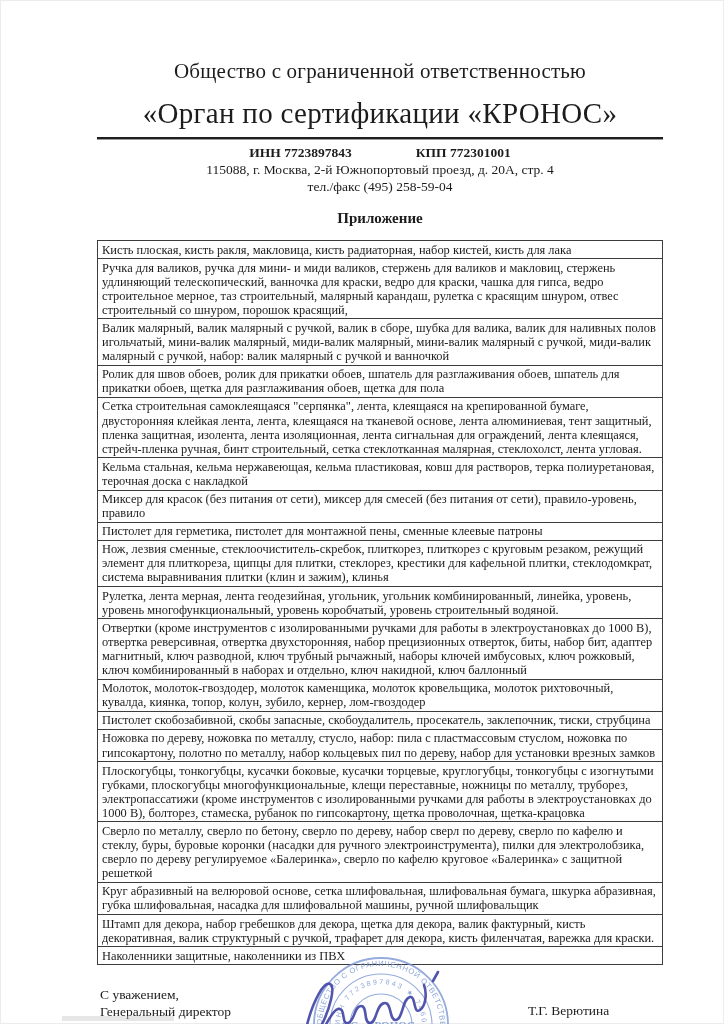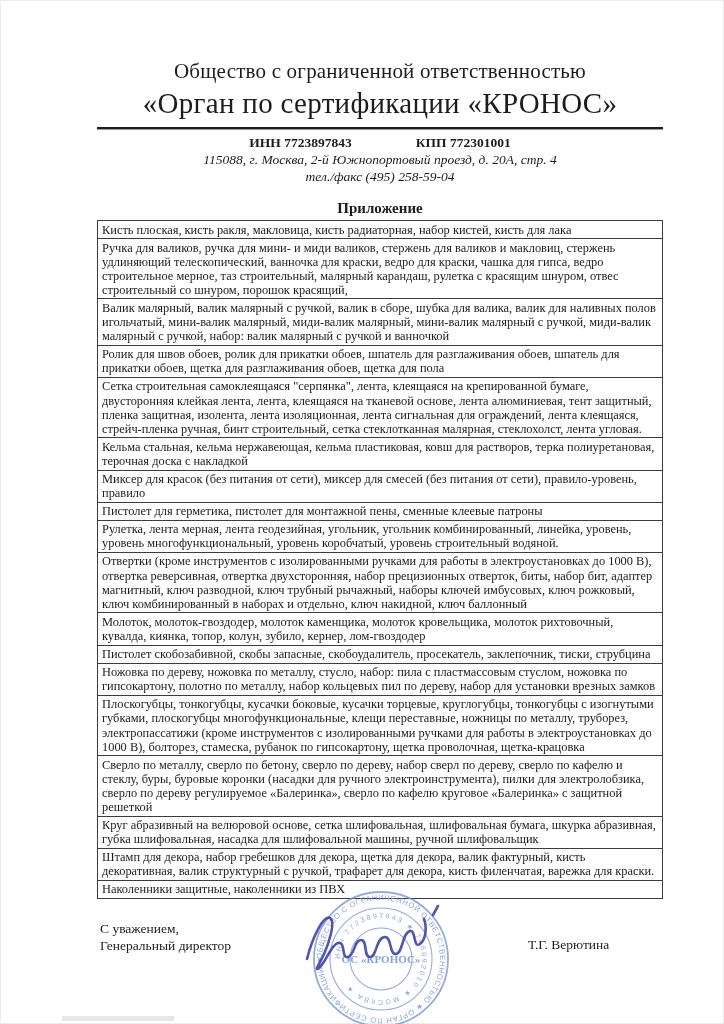--- a/index.html
+++ b/index.html
@@ -9,27 +9,27 @@
     width:724px;height:1024px;
     background:#fff;
     overflow:hidden;
     font-family:"Liberation Serif","DejaVu Serif",serif;
     color:#1c1c1c;
     box-shadow:inset 0 0 0 1px #ececec;
   }
   .content{position:absolute;left:97px;top:58px;width:566px;}
   .hdr{text-align:center;}
   .hdr-org-type{font-size:21px;line-height:26px;letter-spacing:.2px;}
-  .hdr-org-name{font-size:29px;line-height:34px;margin-top:2px;letter-spacing:.3px;}
+  .hdr-org-name{font-size:29px;line-height:34px;margin-top:12px;letter-spacing:.3px;}
   .hdr-rule{height:0;border-top:2.5px solid #1f1f1f;border-bottom:1px solid #9a9a9a;margin:7px 0 5px 0;}
   .hdr-codes{font-size:13.5px;line-height:16px;display:flex;justify-content:center;gap:64px;font-weight:bold;}
-  .hdr-line{font-size:13.5px;line-height:16px;margin-top:1px;font-style:italic;}
+  .hdr-line{font-size:13.5px;line-height:16px;margin-top:1px;}
   .hdr-appendix{font-size:15px;font-weight:bold;margin-top:14px;line-height:18px;}
 
-  .ptable{border:1px solid #3c3c3c;margin-top:3px;}
+  .ptable{border:1px solid #3c3c3c;margin-top:13px;}
   .trow{
     font-size:12.4px;line-height:14.1px;
     padding:1.5px 6px 1.5px 4px;
     border-bottom:1px solid #3c3c3c;
     text-align:left;
   }
   .trow:last-child{border-bottom:none;}
 
   .footer{position:relative;height:150px;}
   .sign-block{position:absolute;left:3px;top:22px;font-size:13.5px;line-height:16.5px;}
@@ -61,20 +61,21 @@
 
     <div class="ptable">
       <div class="trow">Кисть плоская, кисть ракля, макловица, кисть радиаторная, набор кистей, кисть для лака</div>
       <div class="trow">Ручка для валиков, ручка для мини- и миди валиков, стержень для валиков и макловиц, стержень удлиняющий телескопический, ванночка для краски, ведро для краски, чашка для гипса, ведро строительное мерное, таз строительный, малярный карандаш, рулетка с красящим шнуром, отвес строительный со шнуром, порошок красящий,</div>
       <div class="trow">Валик малярный, валик малярный с ручкой, валик в сборе, шубка для валика, валик для наливных полов игольчатый, мини-валик малярный, миди-валик малярный, мини-валик малярный с ручкой, миди-валик малярный с ручкой, набор: валик малярный с ручкой и ванночкой</div>
       <div class="trow">Ролик для швов обоев, ролик для прикатки обоев, шпатель для разглаживания обоев, шпатель для прикатки обоев, щетка для разглаживания обоев, щетка для пола</div>
       <div class="trow">Сетка строительная самоклеящаяся "серпянка", лента, клеящаяся на крепированной бумаге, двусторонняя клейкая лента, лента, клеящаяся на тканевой основе, лента алюминиевая, тент защитный, пленка защитная, изолента, лента изоляционная, лента сигнальная для ограждений, лента клеящаяся, стрейч-пленка ручная, бинт строительный, сетка стеклотканная малярная, стеклохолст, лента угловая.</div>
       <div class="trow">Кельма стальная, кельма нержавеющая, кельма пластиковая, ковш для растворов, терка полиуретановая, терочная доска с накладкой</div>
       <div class="trow">Миксер для красок (без питания от сети), миксер для смесей (без питания от сети), правило-уровень, правило</div>
       <div class="trow">Пистолет для герметика, пистолет для монтажной пены, сменные клеевые патроны</div>
+      <div class="trow">Нож, лезвия сменные, стеклоочиститель-скребок, плиткорез, плиткорез с круговым резаком, режущий элемент для плиткореза, щипцы для плитки, стеклорез, крестики для кафельной плитки, стеклодомкрат, система выравнивания плитки (клин и зажим), клинья</div>
       <div class="trow">Рулетка, лента мерная, лента геодезийная, угольник, угольник комбинированный, линейка, уровень, уровень многофункциональный, уровень коробчатый, уровень строительный водяной.</div>
       <div class="trow">Отвертки (кроме инструментов с изолированными ручками для работы в электроустановках до 1000 В), отвертка реверсивная, отвертка двухсторонняя, набор прецизионных отверток, биты, набор бит, адаптер магнитный, ключ разводной, ключ трубный рычажный, наборы ключей имбусовых, ключ рожковый, ключ комбинированный в наборах и отдельно, ключ накидной, ключ баллонный</div>
       <div class="trow">Молоток, молоток-гвоздодер, молоток каменщика, молоток кровельщика, молоток рихтовочный, кувалда, киянка, топор, колун, зубило, кернер, лом-гвоздодер</div>
       <div class="trow">Пистолет скобозабивной, скобы запасные, скобоудалитель, просекатель, заклепочник, тиски, струбцина</div>
       <div class="trow">Ножовка по дереву, ножовка по металлу, стусло, набор: пила с пластмассовым стуслом, ножовка по гипсокартону, полотно по металлу, набор кольцевых пил по дереву, набор для установки врезных замков</div>
       <div class="trow">Плоскогубцы, тонкогубцы, кусачки боковые, кусачки торцевые, круглогубцы, тонкогубцы с изогнутыми губками, плоскогубцы многофункциональные, клещи переставные, ножницы по металлу, труборез, электропассатижи (кроме инструментов с изолированными ручками для работы в электроустановках до 1000 В), болторез, стамеска, рубанок по гипсокартону, щетка проволочная, щетка-крацовка</div>
       <div class="trow">Сверло по металлу, сверло по бетону, сверло по дереву, набор сверл по дереву, сверло по кафелю и стеклу, буры, буровые коронки (насадки для ручного электроинструмента), пилки для электролобзика, сверло по дереву регулируемое «Балеринка», сверло по кафелю круговое «Балеринка» с защитной решеткой</div>
       <div class="trow">Круг абразивный на велюровой основе, сетка шлифовальная, шлифовальная бумага, шкурка абразивная, губка шлифовальная, насадка для шлифовальной машины, ручной шлифовальщик</div>
       <div class="trow">Штамп для декора, набор гребешков для декора, щетка для декора, валик фактурный, кисть декоративная, валик структурный с ручкой, трафарет для декора, кисть филенчатая, варежка для краски.</div>
       <div class="trow">Наколенники защитные, наколенники из ПВХ</div>

